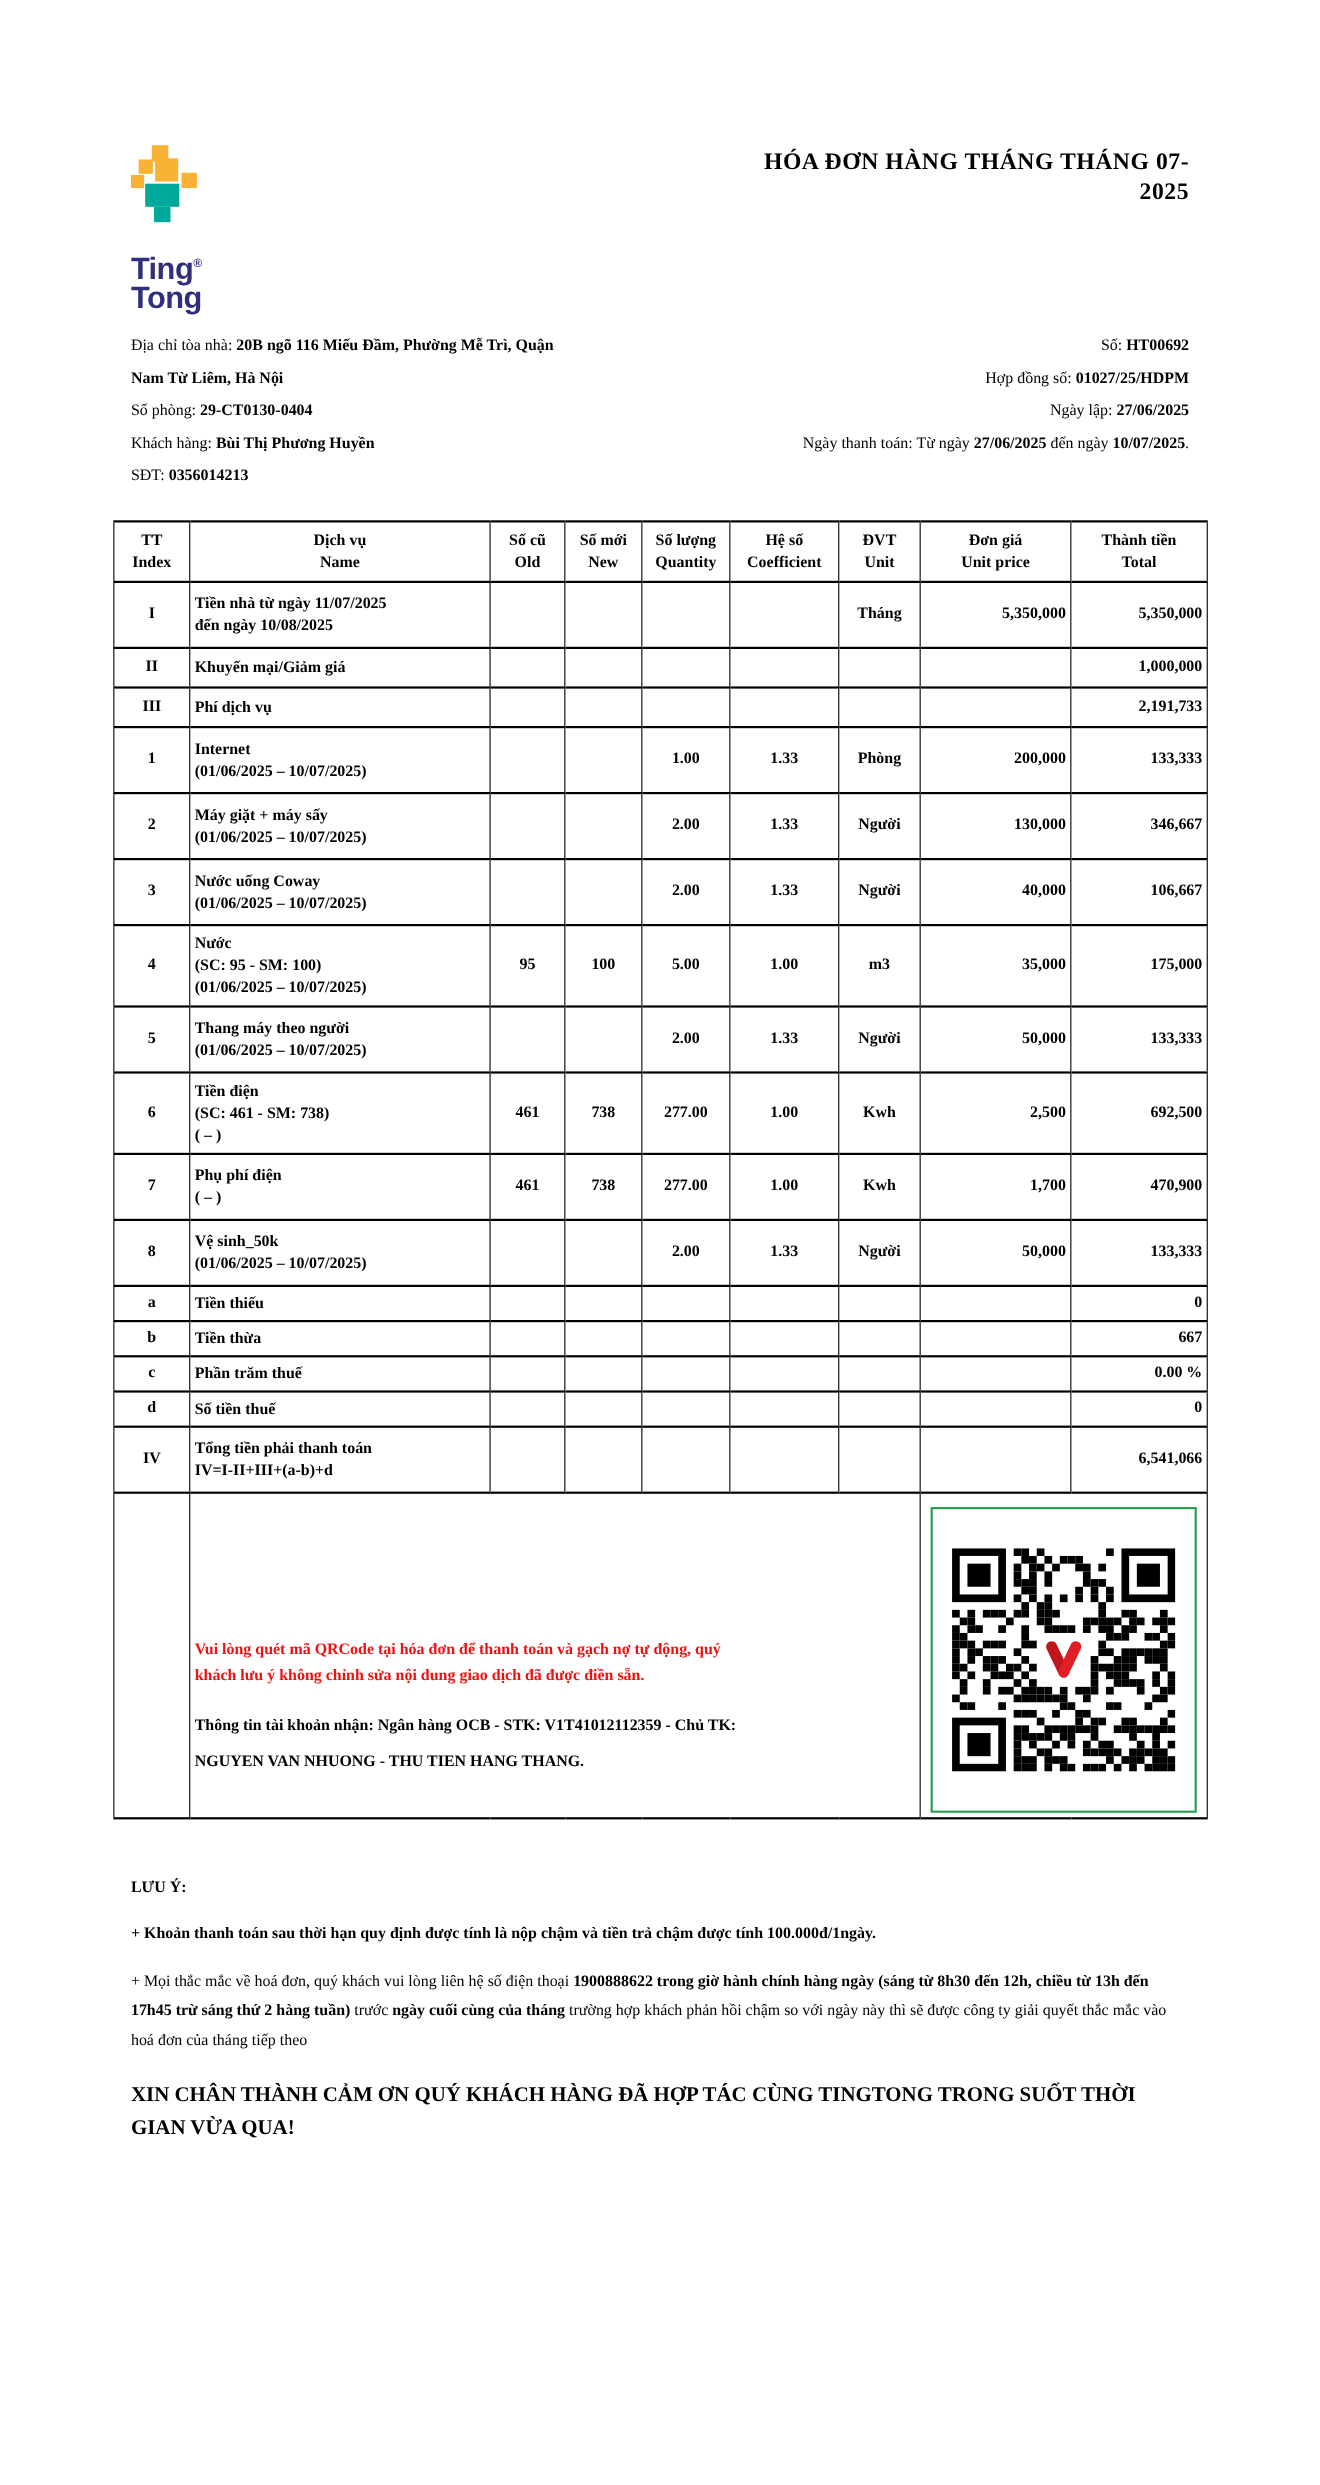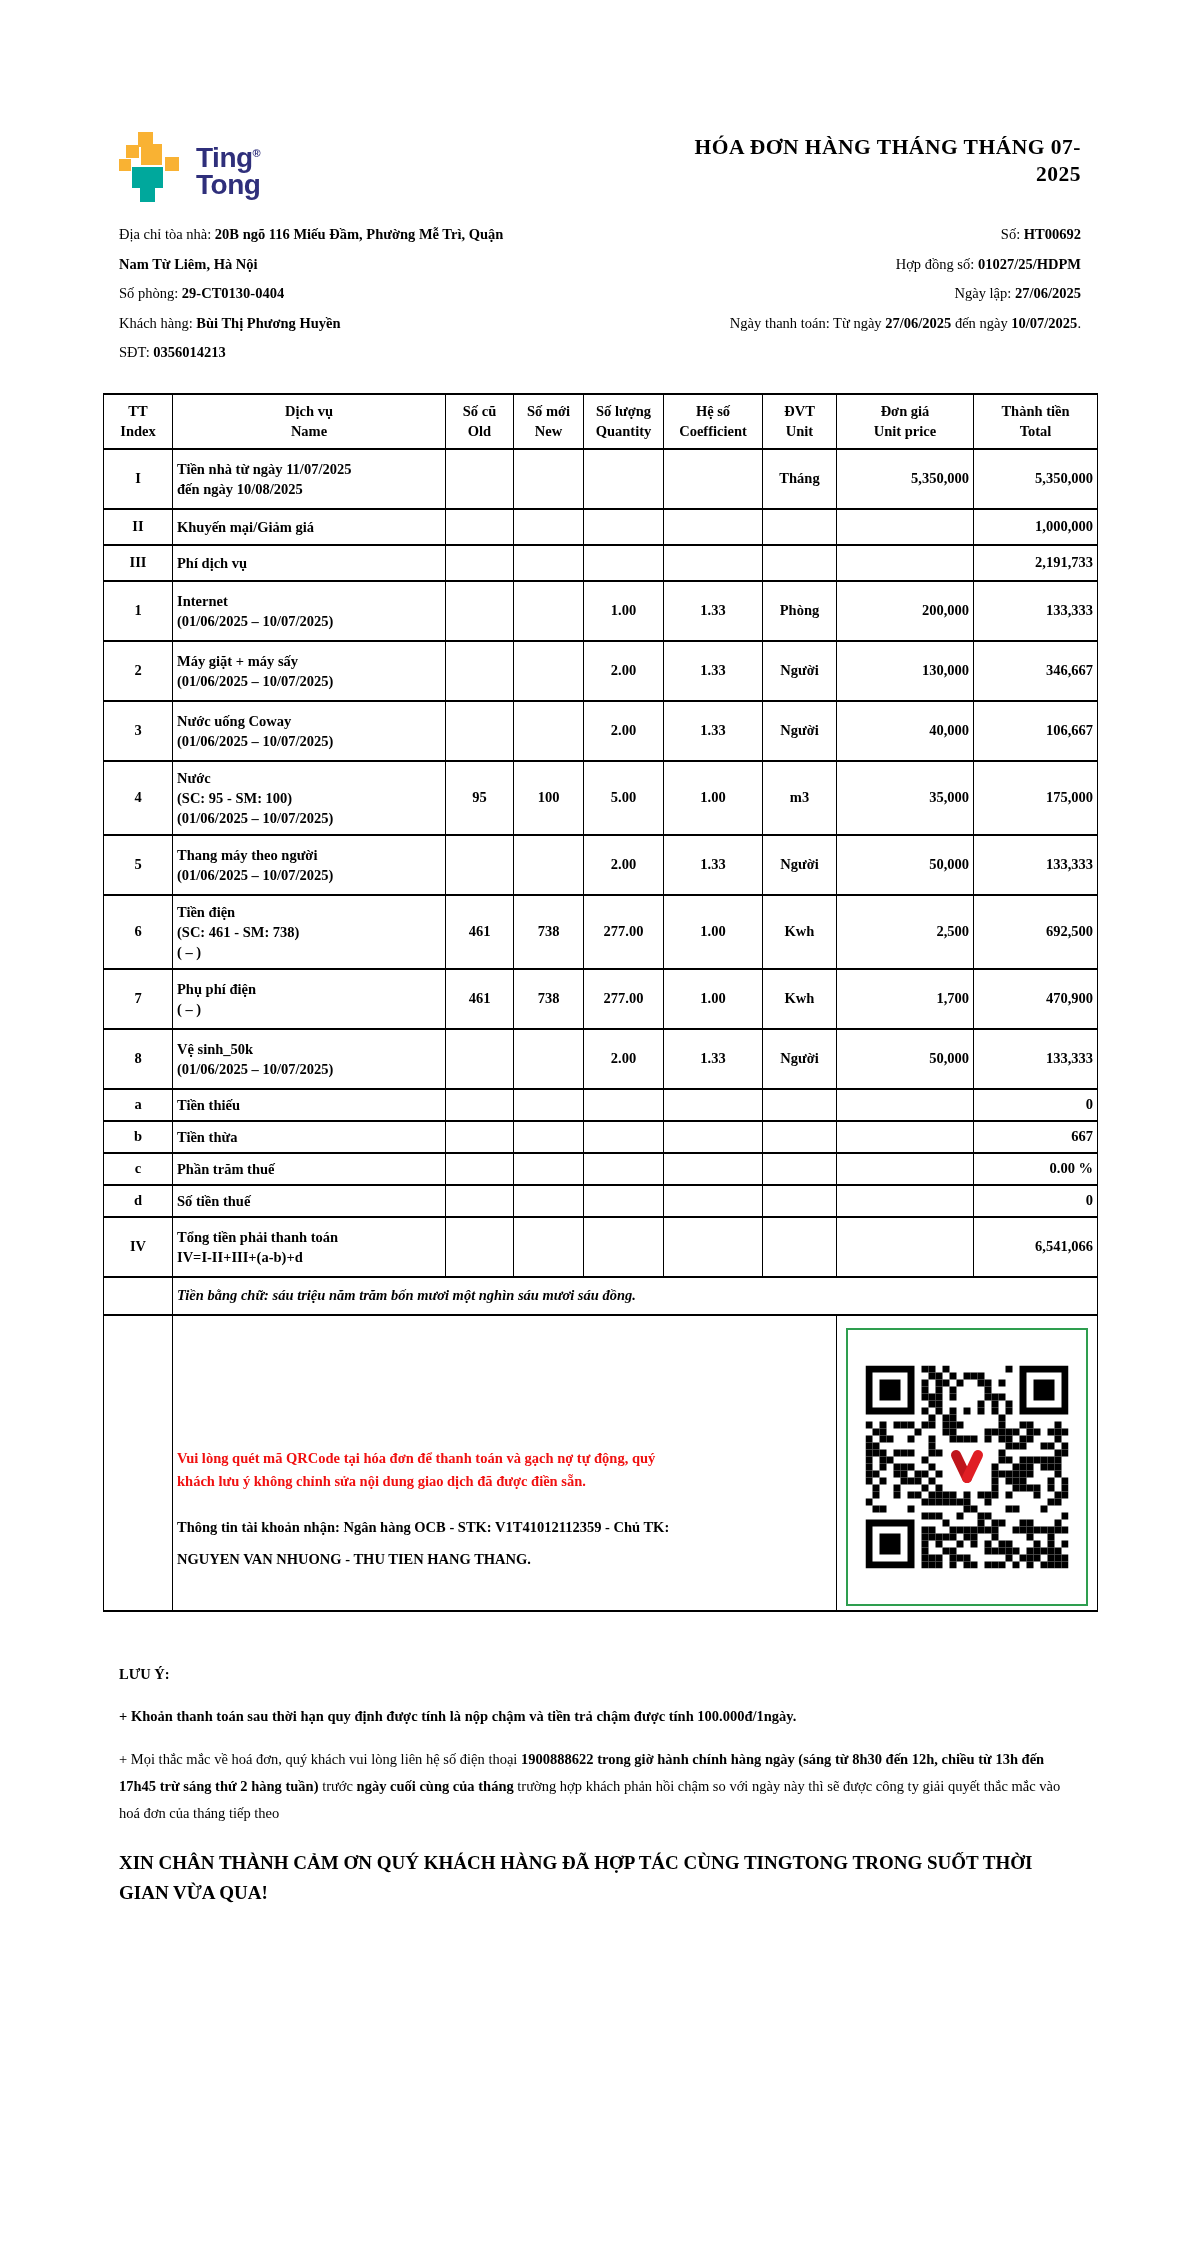--- a/index.html
+++ b/index.html
@@ -10,21 +10,21 @@
   html,body{margin:0;padding:0;}
   body{
     width:1200px;height:2259px;background:#ffffff;color:#000;
     font-family:"Liberation Serif","DejaVu Serif",serif;
     overflow:hidden;
   }
   .page{padding:118px 103px 0;}
 
   
   .header-row{display:flex;justify-content:space-between;align-items:flex-start;padding:0 16px;}
-  .logo{display:flex;gap:15px;margin-top:14px;}
+  .logo{display:flex;gap:15px;margin-top:14px;flex-direction:column;}
   .logo-icon{position:relative;width:62px;height:72px;flex:0 0 auto;}
   .px{position:absolute;display:block;}
   .pa{left:19px;top:0;width:15px;height:15px;background:var(--yellow);}
   .pb{left:7px;top:13px;width:13px;height:13px;background:var(--yellow);}
   .pc{left:22px;top:12px;width:21px;height:21px;background:var(--yellow);}
   .pd{left:0;top:27px;width:12px;height:12px;background:var(--yellow);}
   .pe{left:46px;top:25px;width:14px;height:14px;background:var(--yellow);}
   .pf{left:13px;top:35px;width:31px;height:21px;background:var(--teal);}
   .pg{left:21px;top:56px;width:15px;height:14px;background:var(--teal);}
   .logo-text{font-family:"Liberation Sans","DejaVu Sans",sans-serif;font-weight:bold;
@@ -377,24 +377,20 @@
             <div class="nline">Tổng tiền phải thanh toán</div>
             <div class="nline">IV=I-II+III+(a-b)+d</div>
           </td>
           <td class="c-center"></td>
           <td class="c-center"></td>
           <td class="c-center"></td>
           <td class="c-center"></td>
           <td class="c-center"></td>
           <td class="c-right"></td>
           <td class="c-right">6,541,066</td>
-        </tr>
-        <tr>
-          <td class="c-center"></td>
-          <td class="words-td" colspan="8"><span>Tiền bằng chữ: </span><span class="words-val">sáu triệu năm trăm bốn mươi một nghìn sáu mươi sáu đồng.</span></td>
         </tr>
         <tr>
           <td class="c-center"></td>
           <td class="qr-text-td" colspan="6">
             <div class="qr-red">Vui lòng quét mã QRCode tại hóa đơn để thanh toán và gạch nợ tự động, quý khách lưu ý không chỉnh sửa nội dung giao dịch đã được điền sẵn.</div>
             <div class="qr-acct"><span>Thông tin tài khoản nhận: Ngân hàng OCB - STK: </span><span class="b">V1T41012112359</span><span> - Chủ TK: </span><span class="b">NGUYEN VAN NHUONG - THU TIEN HANG THANG</span><span>.</span></div>
           </td>
           <td class="qr-td" colspan="2">
             <div class="qr-box">
               <svg width="203" height="203" class="qr">

